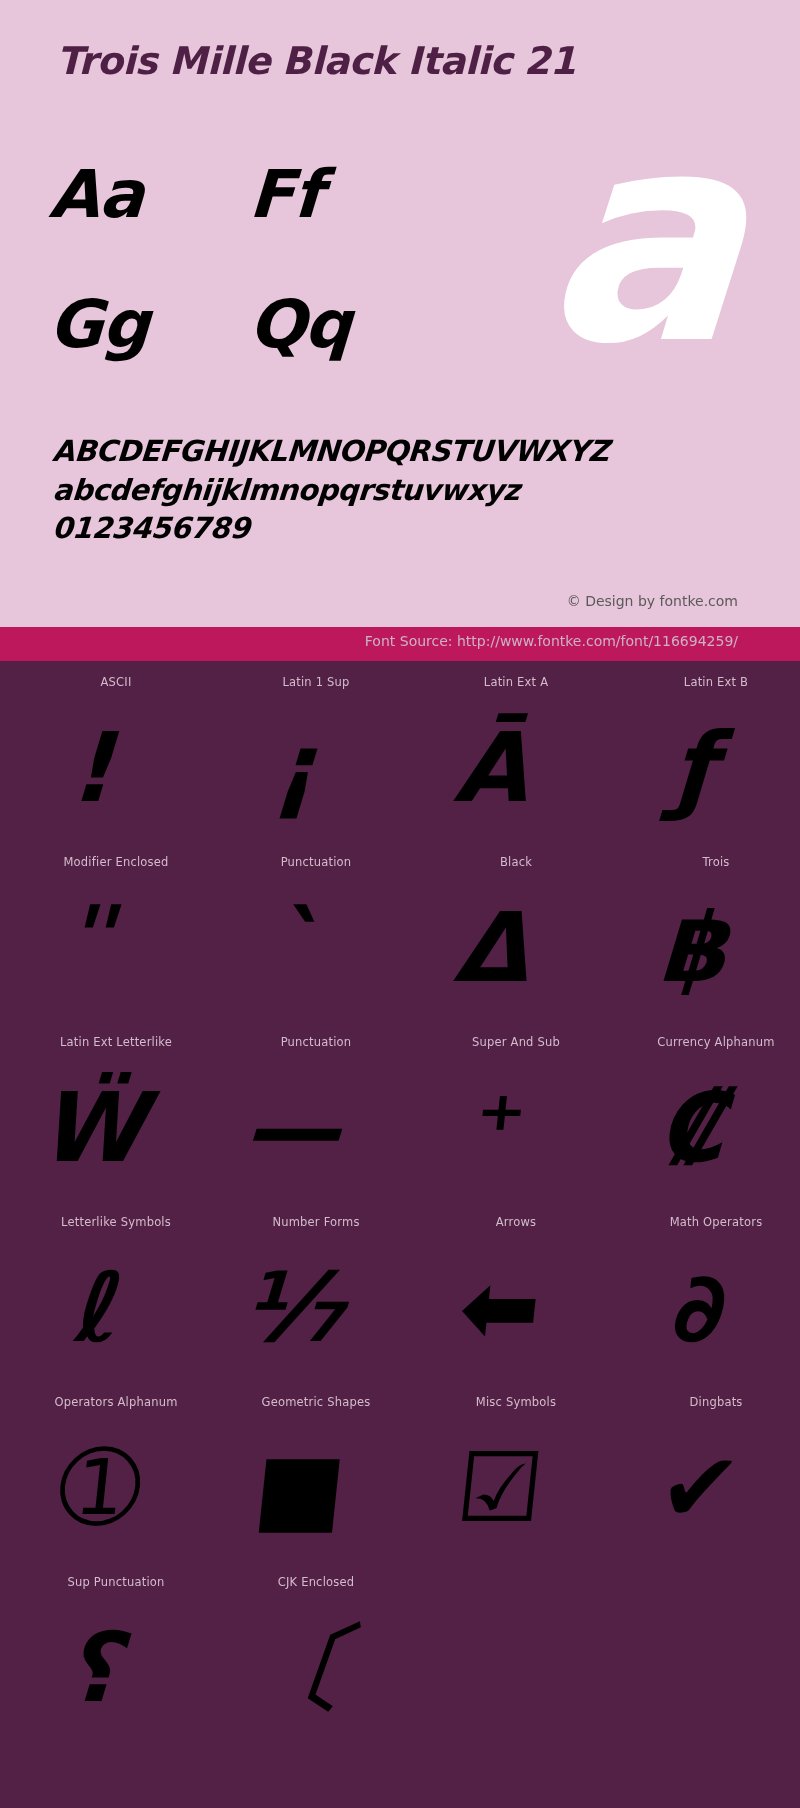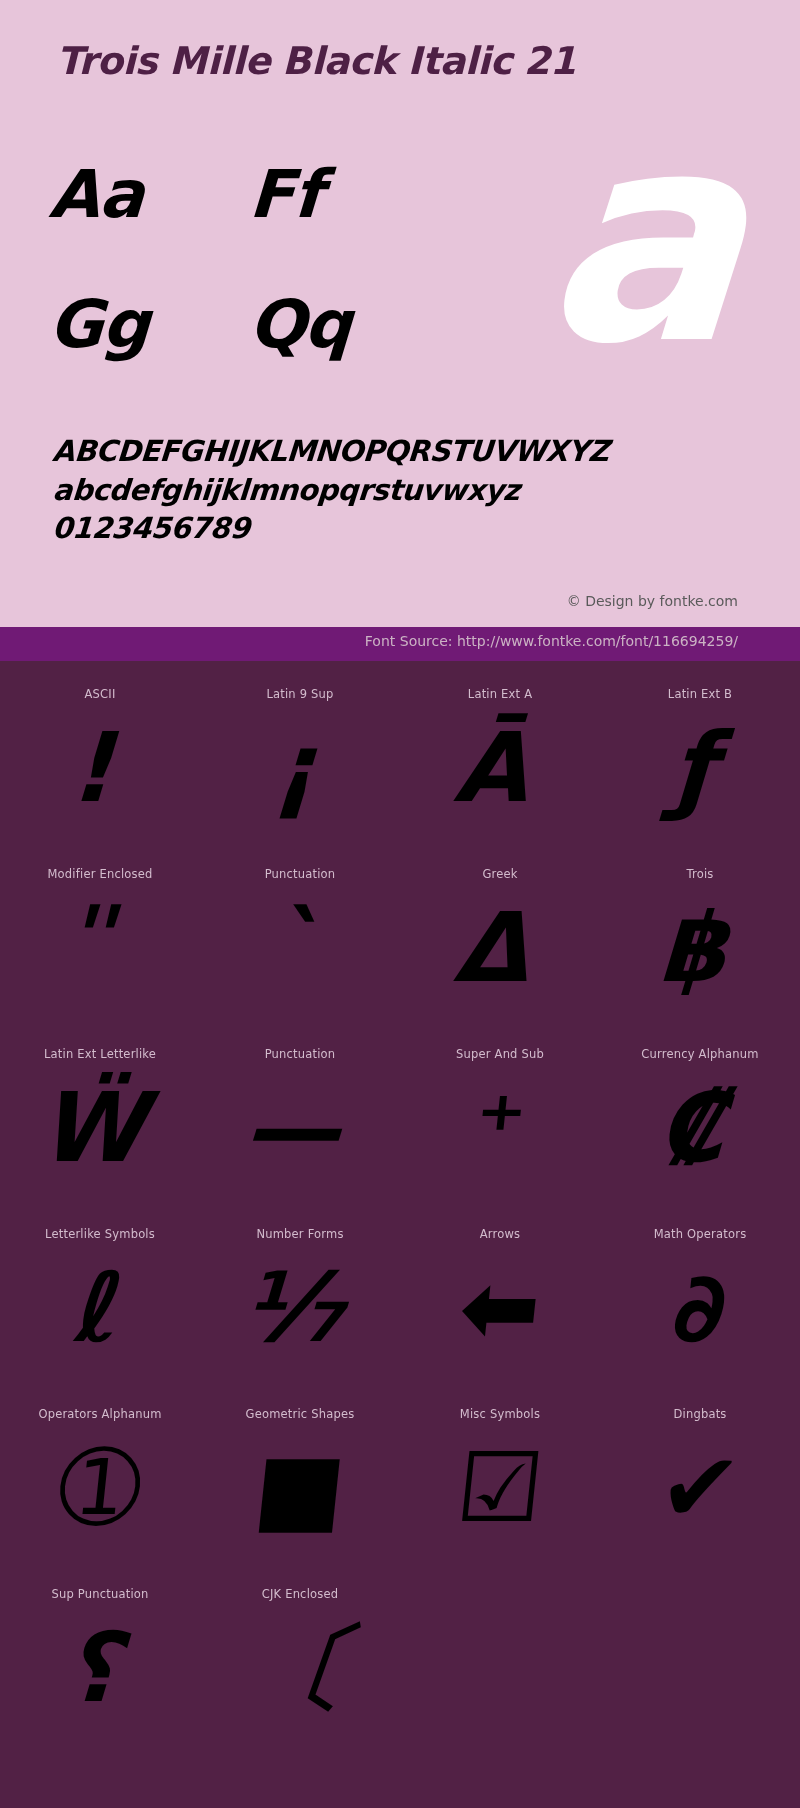--- a/index.html
+++ b/index.html
@@ -108,21 +108,21 @@
     color: #5a5a5a;
     white-space: nowrap;
     text-align: right;
   }
 
   
   .source-bar {
     position: relative;
     width: 800px;
     height: 34px;
-    background: #701a75;
+    background: #be185d;
   }
   .source-text {
     position: absolute;
     right: 62px;
     top: 6px;
     font-family: "DejaVu Sans", sans-serif;
     font-size: 14px;
     color: #cbb3c4;
     white-space: nowrap;
   }
@@ -140,29 +140,30 @@
     width: 800px;
   }
   .block-cell {
     width: 200px;
     height: 180px;
     position: relative;
     box-sizing: border-box;
   }
   .block-label {
     position: absolute;
-    top: 12px;
+    top: 0;
     left: 0;
     width: 200px;
     text-align: center;
     font-family: "DejaVu Sans", sans-serif;
     font-size: 11.5px;
     color: #d3bccd;
     letter-spacing: 0.2px;
     white-space: nowrap;
+    padding-left: 16px;
   }
   .block-glyph {
     position: absolute;
     top: 18px;
     left: 0;
     width: 200px;
     height: 150px;
     line-height: 150px;
     text-align: center;
     font-family: "DejaVu Sans", sans-serif;
@@ -207,21 +208,21 @@
   <div class="source-text">Font Source: http://www.fontke.com/font/116694259/</div>
 </div>
 
 <div class="blocks" id="blocks-root">
     <div class="block-row">
       <div class="block-cell">
         <div class="block-label">ASCII</div>
         <div class="block-glyph">!</div>
       </div>
       <div class="block-cell">
-        <div class="block-label">Latin 9 Sup</div>
+        <div class="block-label">Latin 1 Sup</div>
         <div class="block-glyph">¡</div>
       </div>
       <div class="block-cell">
         <div class="block-label">Latin Ext A</div>
         <div class="block-glyph">Ā</div>
       </div>
       <div class="block-cell">
         <div class="block-label">Latin Ext B</div>
         <div class="block-glyph">ƒ</div>
       </div>
@@ -229,21 +230,21 @@
     <div class="block-row">
       <div class="block-cell">
         <div class="block-label">Modifier Enclosed</div>
         <div class="block-glyph">ʺ</div>
       </div>
       <div class="block-cell">
         <div class="block-label">Punctuation</div>
         <div class="block-glyph">`</div>
       </div>
       <div class="block-cell">
-        <div class="block-label">Greek</div>
+        <div class="block-label">Black</div>
         <div class="block-glyph">Δ</div>
       </div>
       <div class="block-cell">
         <div class="block-label">Trois</div>
         <div class="block-glyph">฿</div>
       </div>
     </div>
     <div class="block-row">
       <div class="block-cell">
         <div class="block-label">Latin Ext Letterlike</div>

